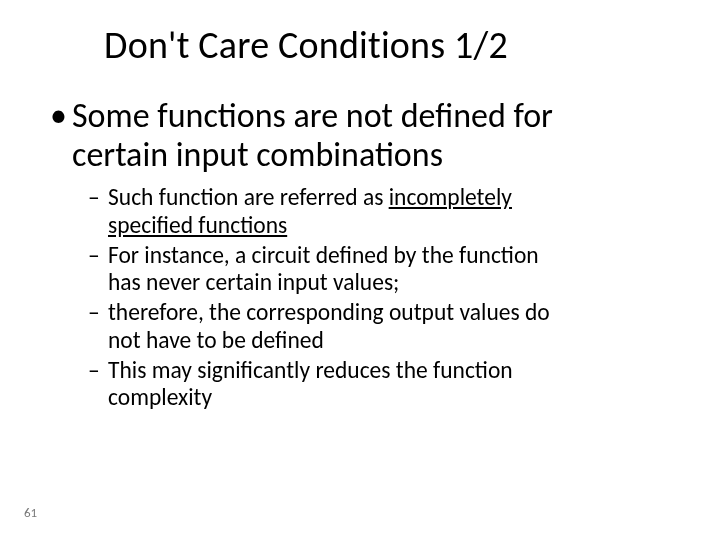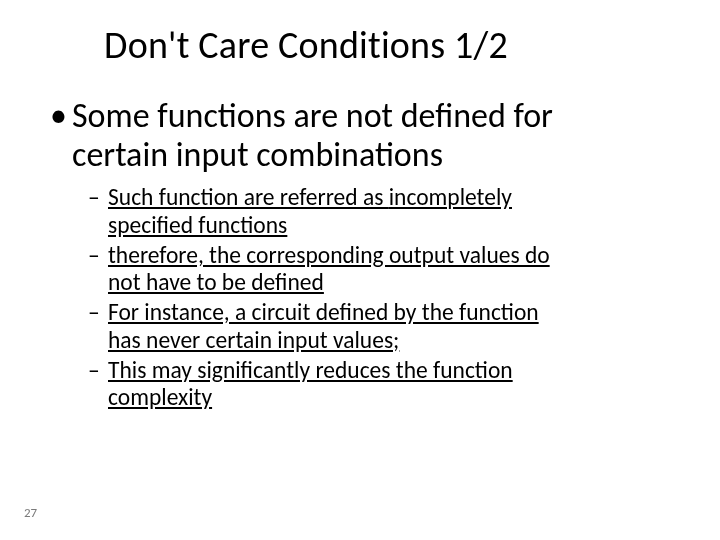--- a/index.html
+++ b/index.html
@@ -1,39 +1,39 @@
 <!DOCTYPE html>
 <html><head>
 <meta charset="utf-8">
 <style>
   * { margin: 0; padding: 0; box-sizing: border-box; }
   html, body { width: 720px; height: 540px; background: #fff; font-family: Calibri, "Segoe UI", Arial, sans-serif; color: #000; }
   .slide { width: 612px; height: 540px; position: relative; padding: 22px 40px 40px 40px; border-radius: 29px; }
   .title { font-size: 38px; font-weight: 400; text-align: center; margin-bottom: 28px; letter-spacing: 0.2px; }
   .bullet-l1 { font-size: 34px; line-height: 1.15; margin-left: 10px; padding-left: 22px; position: relative; margin-bottom: 10px; }
   .bullet-l1::before { content: "•"; position: absolute; left: 0; top: 0; }
-  .sub-list { margin-left: 48px; text-decoration: underline; }
+  .sub-list { margin-left: 48px; }
   .bullet-l2 { font-size: 23.5px; line-height: 1.18; padding-left: 20px; position: relative; margin-bottom: 2px; }
   .bullet-l2::before { content: "–"; position: absolute; left: 0; top: 0; }
   .underline { text-decoration: underline; }
   .pagenum { position: absolute; left: 24px; bottom: 20px; font-size: 13px; color: #7a7a7a; }
 </style>
 </head>
 <body>
 
 <div class="slide">
   <h1 class="title">Don't Care Conditions 1/2</h1>
 
   <div class="bullet-l1">
     <span>Some functions are not defined for certain input combinations</span>
   </div>
 
   <div class="sub-list">
     <div class="bullet-l2">
       <span>Such function are referred as </span><span class="underline">incompletely specified functions</span>
     </div>
+    <div class="bullet-l2">For instance, a circuit defined by the function has never certain input values;</div>
     <div class="bullet-l2">therefore, the corresponding output values do not have to be defined</div>
-    <div class="bullet-l2">For instance, a circuit defined by the function has never certain input values;</div>
     <div class="bullet-l2">This may significantly reduces the function complexity</div>
   </div>
 
-  <div class="pagenum">27</div>
+  <div class="pagenum">61</div>
 </div>
 
 </body></html>

